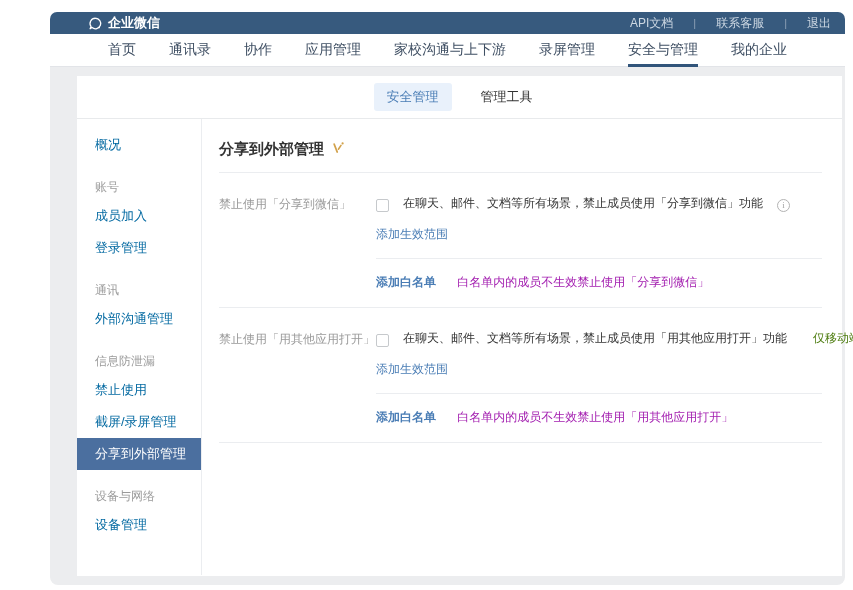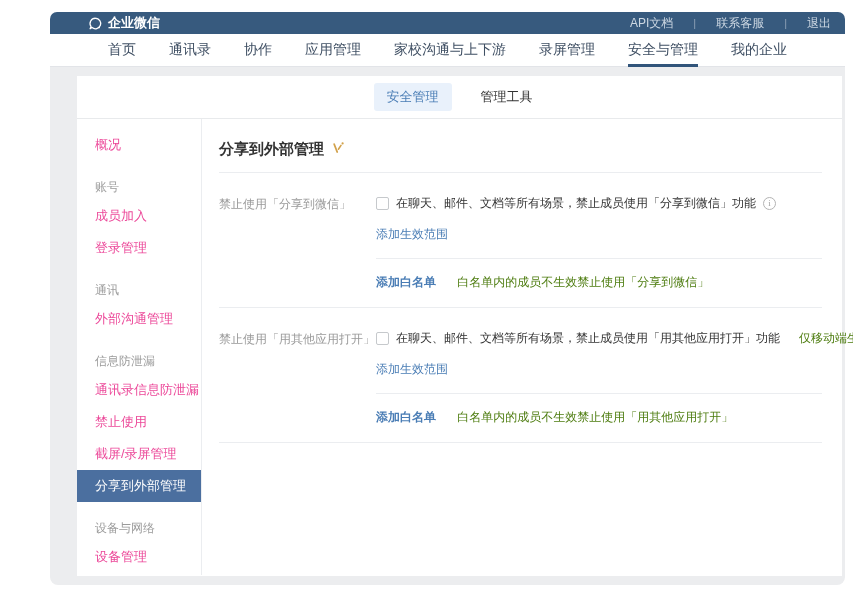--- a/index.html
+++ b/index.html
@@ -36,48 +36,48 @@
 
   .tabrow{ height:43px; border-bottom:1px solid #e8eaec; display:flex;
     align-items:center; justify-content:center; gap:16px; }
   .tab{ font-size:13px; color:#333; padding:5px 13px; border-radius:3px; cursor:pointer; }
   .tab.active{ background:var(--tab-active-bg); color:var(--tab-active-text); }
 
   .cardbody{ display:flex; height:456px; }
 
   
   .sidebar{ width:125px; border-right:1px solid #ebedf0; padding-top:10px; flex:none; }
-  .side-item{ font-size:13px; color:#ec4899; padding:7px 0 7px 18px; cursor:pointer; white-space:nowrap; }
+  .side-item{ font-size:13px; color:#0369a1; padding:7px 0 7px 18px; cursor:pointer; white-space:nowrap; }
   .side-item.active{ background:var(--sidebar-active-bg); color:#fff; }
   .side-header{ font-size:12px; color:#9b9b9b; margin-top:12px; padding:6px 0 4px 18px; white-space:nowrap; }
 
   
   .main{ flex:1; padding:12px 20px 0 17px; min-width:0; }
   .title-row{ display:flex; align-items:center; gap:7px; padding:9px 0 13px;
     border-bottom:1px solid #ebedf0; }
   .page-title{ font-size:15px; font-weight:bold; color:#333; }
 
   .setting-row{ display:flex; }
   .row-label{ width:157px; flex:none; color:#999; font-size:12px; padding-top:23px; white-space:nowrap; }
   .row-body{ flex:1; min-width:0; }
-  .check-line{ display:flex; align-items:center; gap:7px; padding-top:22px;
+  .check-line{ display:flex; align-items:flex-end; gap:14px; padding-top:22px;
     font-size:12px; color:#333; white-space:nowrap; }
   .checkbox{ appearance:none; -webkit-appearance:none; width:13px; height:13px; flex:none;
     border:1px solid #c6c9cc; border-radius:2px; background:#fff; margin-top:0; cursor:pointer; }
   .note{ color:#4d7c0f; margin-left:12px; }
   .info-icon{ display:inline-block; width:13px; height:13px; flex:none; border:1px solid #b3b3b3;
     border-radius:50%; color:#a3a3a3; font-size:9px; line-height:11px; text-align:center;
     font-family:"Liberation Serif","DejaVu Serif",serif; cursor:pointer; }
   .info-icon::after{ content:"i"; }
   .link{ color:var(--link-blue); font-size:12px; cursor:pointer; text-decoration:none; }
   .scope-link{ display:inline-block; margin-top:14px; }
   .inner-divider{ border-top:1px solid #ebedf0; margin-top:15px; }
   .whitelist-line{ padding:15px 0 16px; font-size:12px; white-space:nowrap; }
   .whitelist-line .link{ font-weight:bold; margin-right:18px; }
-  .whitelist-desc{ color:#4d7c0f; }
+  .whitelist-desc{ color:#a21caf; }
   .full-divider{ border-top:1px solid #ebedf0; }
 </style>
 </head>
 <body>
 
 <div class="shell">
 
   <div class="topbar">
     <div class="brand">
       <span>
@@ -120,21 +120,20 @@
       <div class="cardbody">
 
         <div class="sidebar">
           <div class="side-item">概况</div>
           <div class="side-header">账号</div>
           <div class="side-item">成员加入</div>
           <div class="side-item">登录管理</div>
           <div class="side-header">通讯</div>
           <div class="side-item">外部沟通管理</div>
           <div class="side-header">信息防泄漏</div>
-          <div class="side-item">通讯录信息防泄漏</div>
           <div class="side-item">禁止使用</div>
           <div class="side-item">截屏/录屏管理</div>
           <div class="side-item active">分享到外部管理</div>
           <div class="side-header">设备与网络</div>
           <div class="side-item">设备管理</div>
 
         </div>
 
         <div class="main">
 

